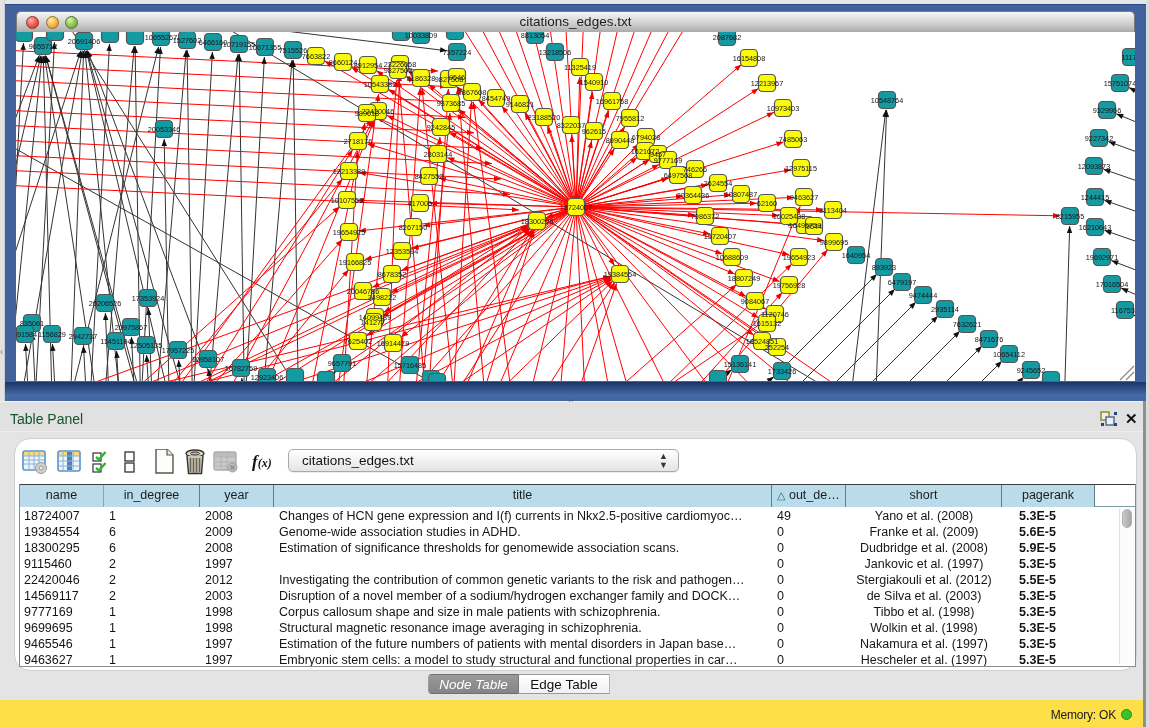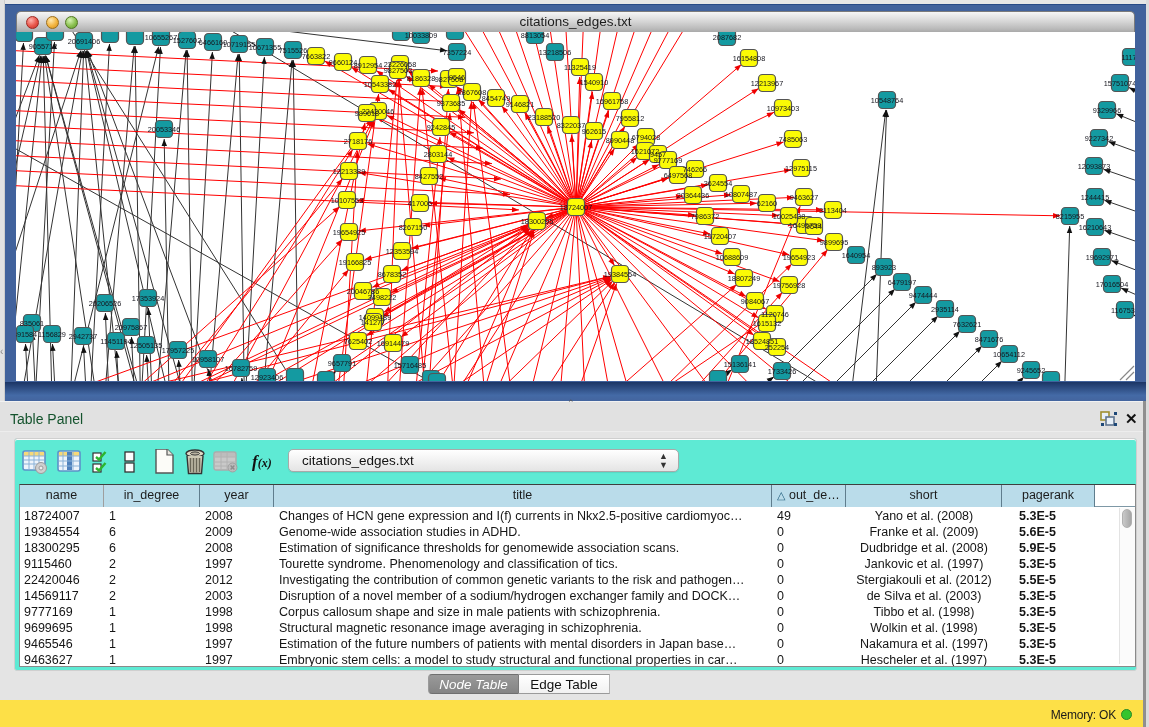--- a/index.html
+++ b/index.html
@@ -33,21 +33,21 @@
 
 #tpanel { position:absolute; left:0; top:401px; width:1144px; height:326px; background:#e4e4e4; }
 #tp-head { position:absolute; left:0; top:0; width:100%; height:31px; background:#e1e1e1;
   border-top:1px solid #f2f2f2; border-bottom:1px solid #ededed; }
 #grip { position:absolute; left:567px; top:-1px; width:12px; height:6px; color:#555; font-size:9px; line-height:5px; }
 #tp-head .lab { position:absolute; left:10px; top:9px; font-size:14px; color:#14532d; }
 #tp-float { position:absolute; left:1100px; top:9px; width:18px; height:16px; }
 #tp-close { position:absolute; left:1125px; top:8px; font-size:15px; font-weight:bold; color:#111; }
 
 #container { position:absolute; left:14px; top:438px; width:1123px; height:233px;
-  background:#5eead4; border:1px solid #cfcfcf; border-radius:3px;
+  background:#ffffff; border:1px solid #cfcfcf; border-radius:16px;
   box-shadow:inset 0 1px 0 #fbfbfb; }
 
 
 #toolbar { position:absolute; left:5px; top:10px; height:28px; width:1110px; }
 .ticon { position:absolute; top:0; }
 #fx { position:absolute; left:232px; top:3px; font-family:"Liberation Serif", serif;
   font-style:italic; font-weight:bold; font-size:17px; color:#111; }
 #fx i { font-size:12px; font-weight:bold; }
 #combo { position:absolute; left:268px; top:0px; width:391px; height:23px;
   border:1px solid #a9a9a9; border-radius:5px;
@@ -689,21 +689,20 @@
             <span class="c-year">2008</span>
             <span class="c-title">Estimation of significance thresholds for genomewide association scans.</span>
             <span class="c-out">0</span>
             <span class="c-short">Dudbridge et al. (2008)</span>
             <span class="c-pr">5.9E-5</span>
           </div>
 <div class="trow">
 <span class="c-name">9115460</span>
             <span class="c-ind">2</span>
             <span class="c-year">1997</span>
-            <span class="c-title">Tourette syndrome. Phenomenology and classification of tics.</span>
             <span class="c-out">0</span>
             <span class="c-short">Jankovic et al. (1997)</span>
             <span class="c-pr">5.3E-5</span>
           </div>
 <div class="trow">
 <span class="c-name">22420046</span>
             <span class="c-ind">2</span>
             <span class="c-year">2012</span>
             <span class="c-title">Investigating the contribution of common genetic variants to the risk and pathogen…</span>
             <span class="c-out">0</span>

